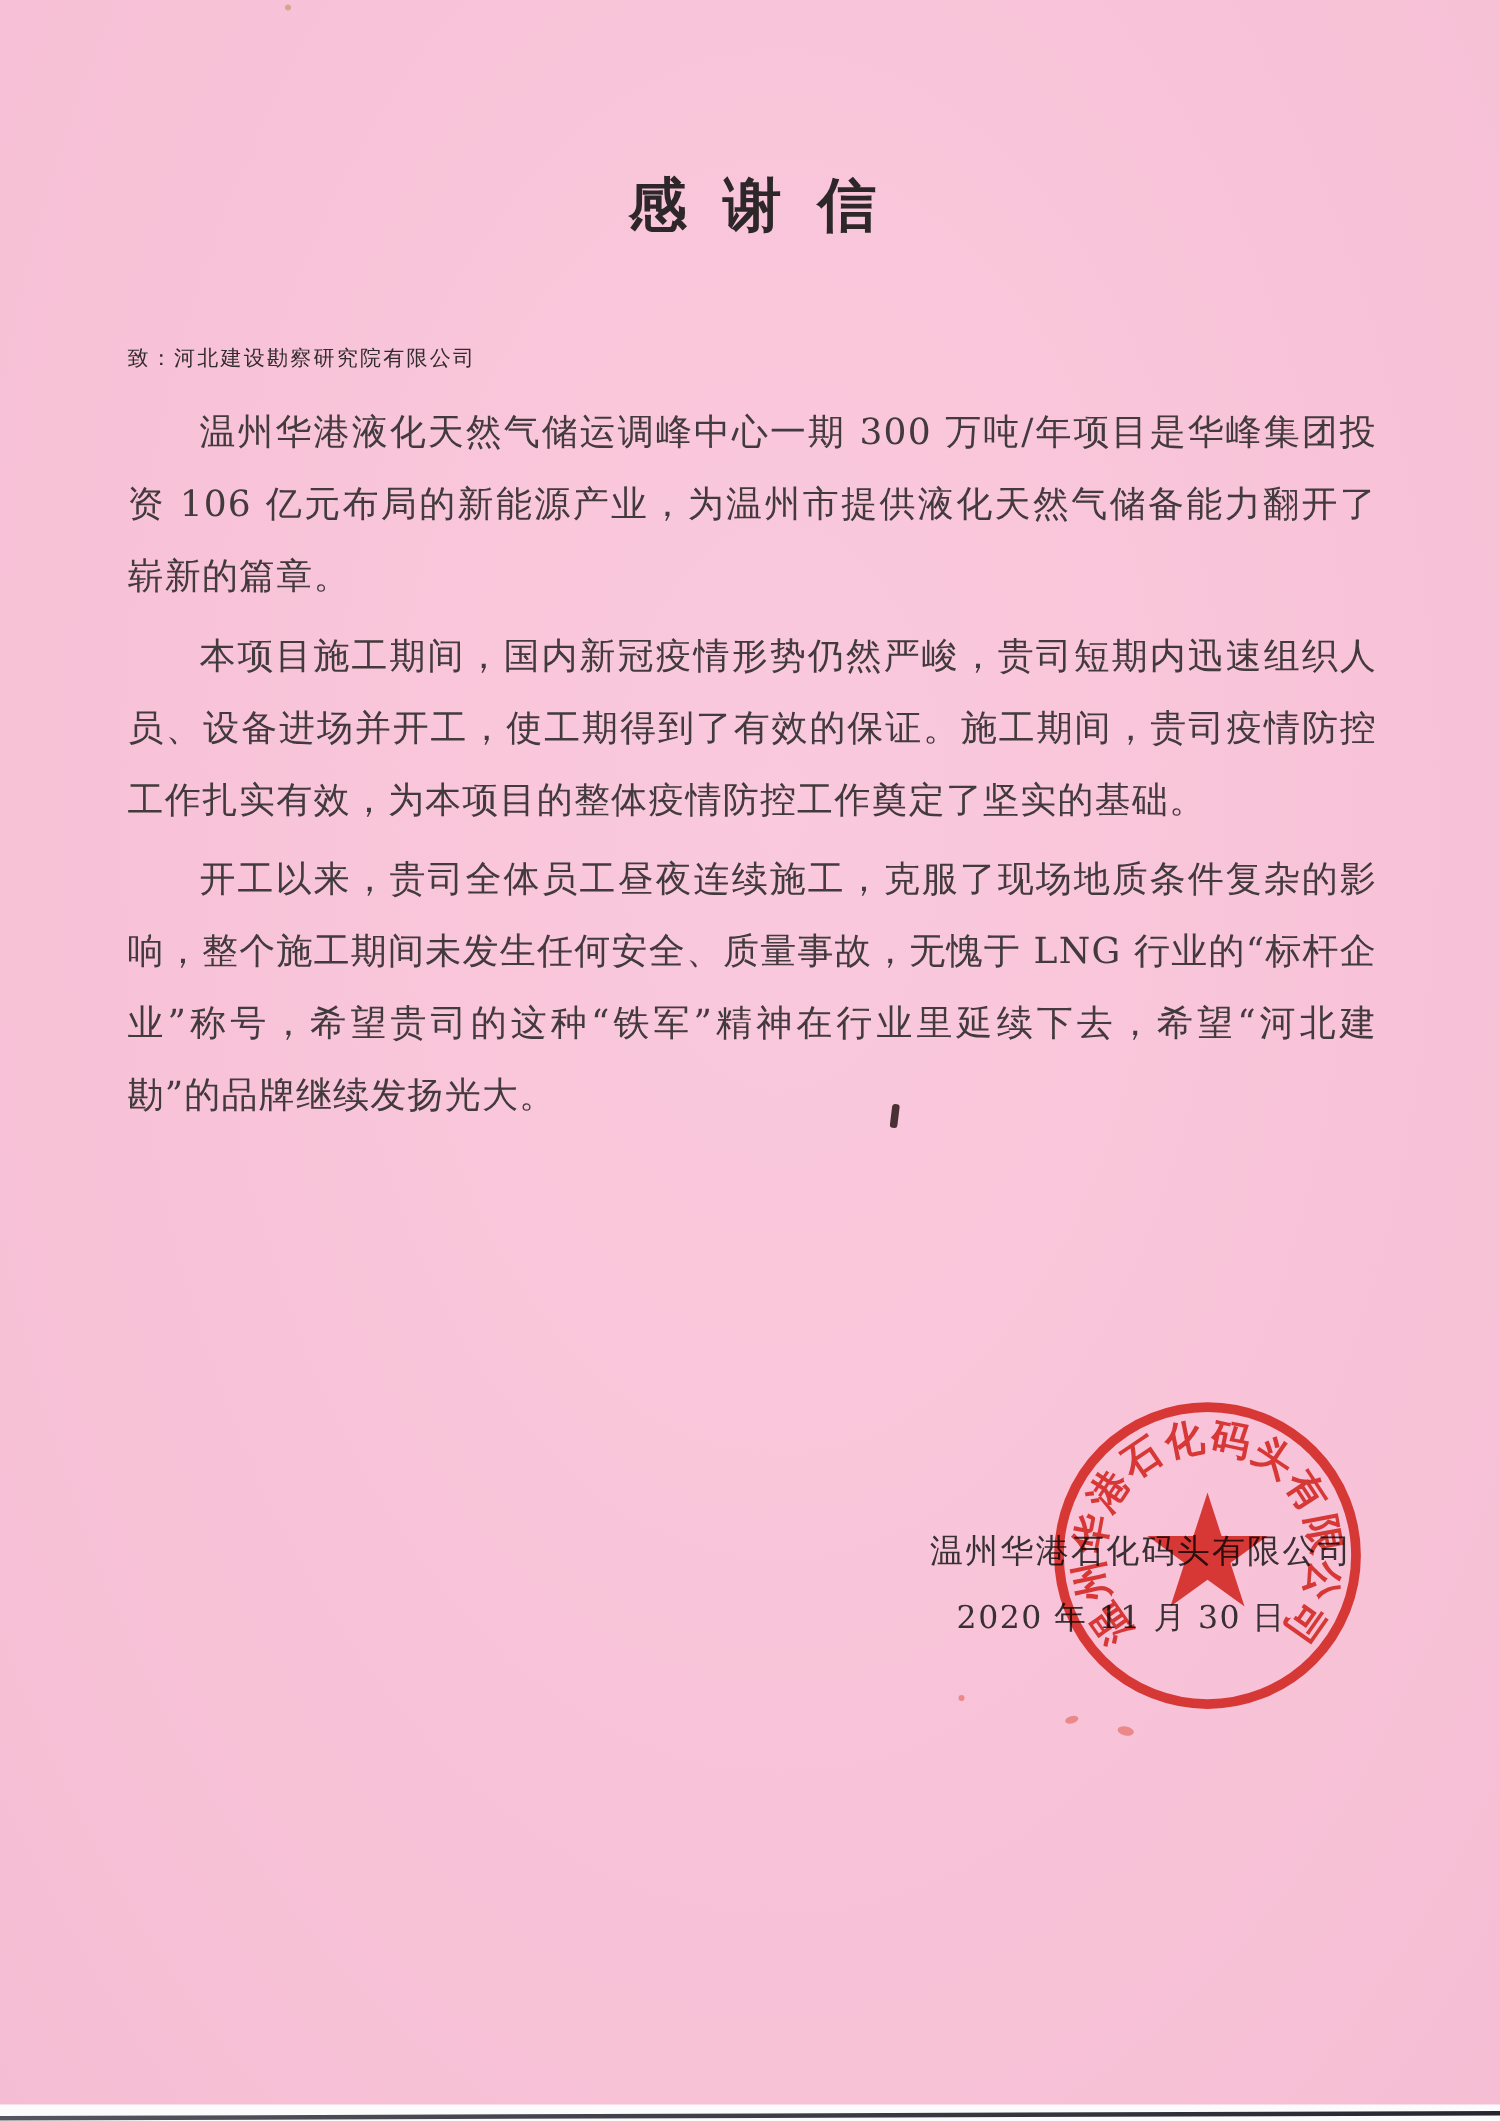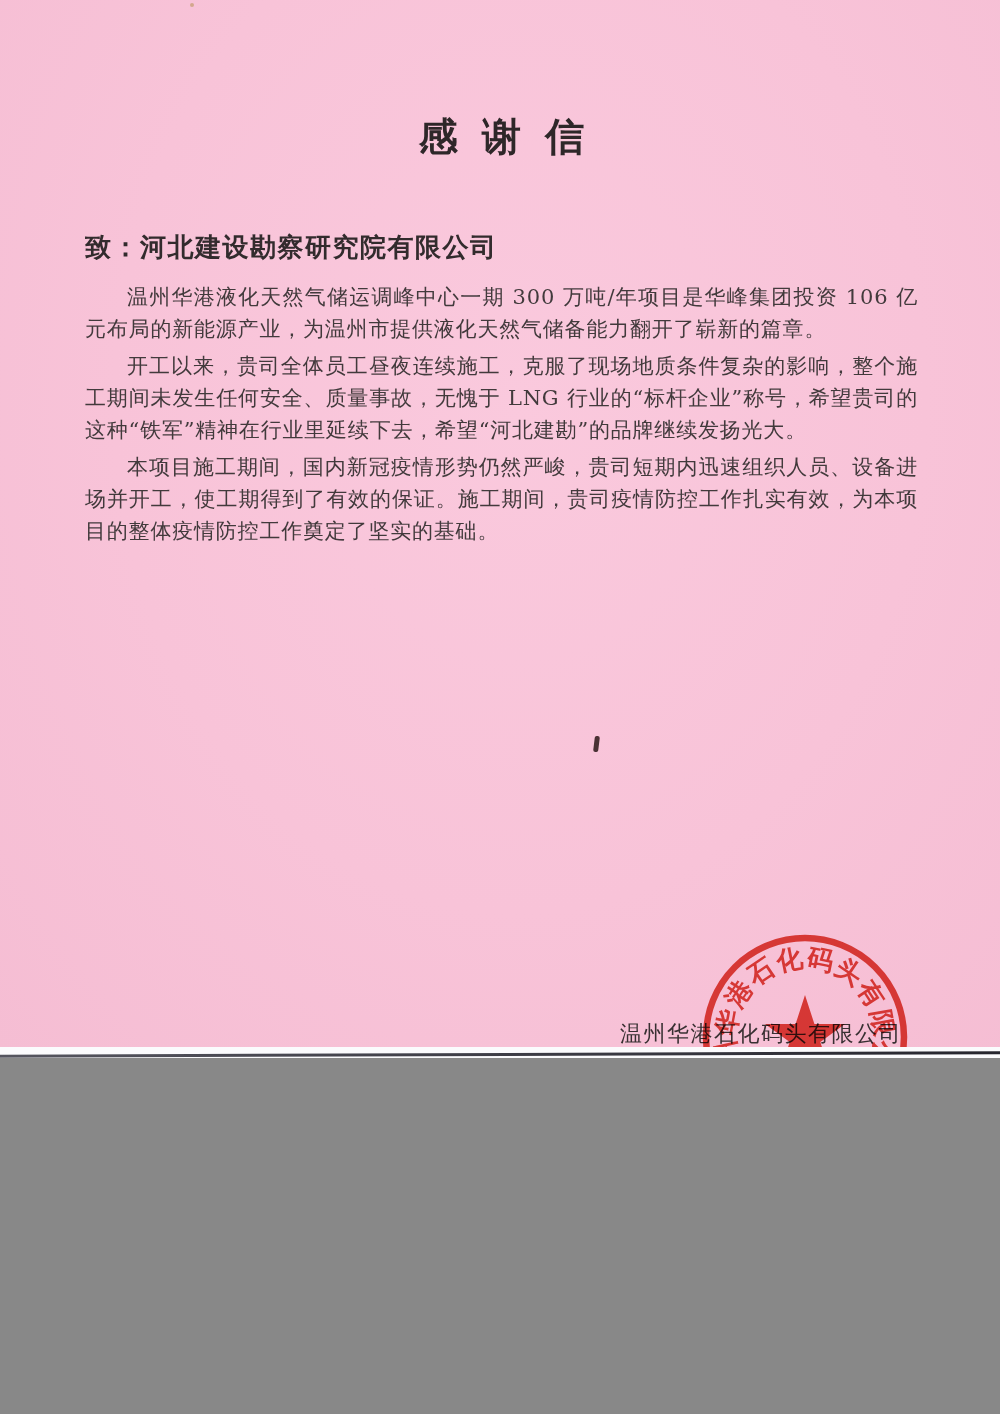--- a/index.html
+++ b/index.html
@@ -1,44 +1,44 @@
 <!DOCTYPE html>
 <html><head>
 <meta charset="utf-8">
 <style>
   html,body{margin:0;padding:0;background:#888;}
   .page{
     position:relative;
-    width:1000px;height:1058px;
+    width:1000px;height:1414px;
     margin:0 auto;
     background:radial-gradient(ellipse at 52% 38%, #fac9dd 0%, #f8c3d8 55%, #f5bdd3 100%);
     overflow:hidden;
     font-family:"DejaVu Serif","Liberation Serif",serif;
     color:#423a3c;
   }
   .content{padding:110px 82px 0 85px;}
   .title{
     margin:0 0 66px 0;
     text-align:center;
     font-size:39px;
     font-weight:bold;
     letter-spacing:0.62em;
     text-indent:0.62em;
     color:#2e2729;
   }
   .salutation{
-    font-size:26px;
-    font-weight:bold;
+    font-size:14px;
+    font-weight:normal;
     color:#322b2d;
     letter-spacing:1.5px;
     margin:0 0 16px 0;
   }
   .para{
-    font-size:21px;
-    line-height:32px;
+    font-size:24px;
+    line-height:48px;
     letter-spacing:0.8px;
     text-align:justify;
     text-indent:2em;
     margin:0 0 5px 0;
   }
   .signature{
     position:absolute;
     top:1019px;right:98px;
     font-size:22px;
     letter-spacing:1.5px;
@@ -101,22 +101,22 @@
   }
 </style>
 </head>
 <body>
 
 <div class="page">
   <div class="content">
     <h1 class="title">感谢信</h1>
     <p class="salutation">致：河北建设勘察研究院有限公司</p>
     <p class="para">温州华港液化天然气储运调峰中心一期 300 万吨/年项目是华峰集团投资 106 亿元布局的新能源产业，为温州市提供液化天然气储备能力翻开了崭新的篇章。</p>
+    <p class="para">本项目施工期间，国内新冠疫情形势仍然严峻，贵司短期内迅速组织人员、设备进场并开工，使工期得到了有效的保证。施工期间，贵司疫情防控工作扎实有效，为本项目的整体疫情防控工作奠定了坚实的基础。</p>
     <p class="para">开工以来，贵司全体员工昼夜连续施工，克服了现场地质条件复杂的影响，整个施工期间未发生任何安全、质量事故，无愧于 LNG 行业的“标杆企业”称号，希望贵司的这种“铁军”精神在行业里延续下去，希望“河北建勘”的品牌继续发扬光大。</p>
-    <p class="para">本项目施工期间，国内新冠疫情形势仍然严峻，贵司短期内迅速组织人员、设备进场并开工，使工期得到了有效的保证。施工期间，贵司疫情防控工作扎实有效，为本项目的整体疫情防控工作奠定了坚实的基础。</p>
   </div>
 
   <div class="signature">温州华港石化码头有限公司</div>
   <div class="date">2020 年 11 月 30 日</div>
 
   <svg class="stamp" viewBox="-111 -111 222 222" aria-hidden="true">
     <circle r="99" fill="none" stroke="currentColor" stroke-width="6.5"></circle>
     <path fill="currentColor" d="M0,-42 L9.4,-13 L40,-13 L15.3,5 L24.7,34 L0,16.1 L-24.7,34 L-15.3,5 L-40,-13 L-9.4,-13 Z"></path>
     <g id="stamp-ring">
         <text transform="rotate(-125) translate(0,-70)" text-anchor="middle">温</text>

